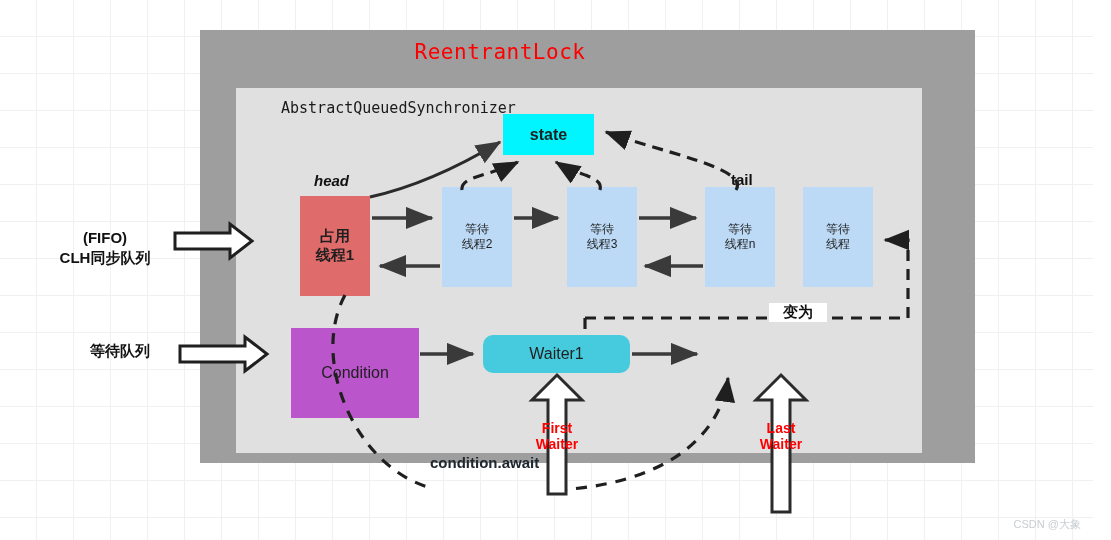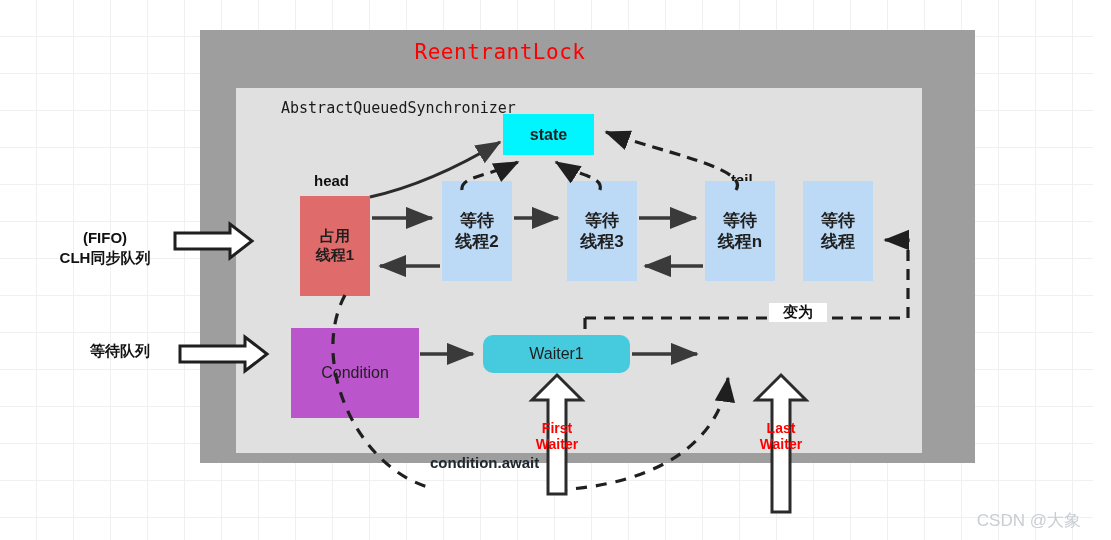--- a/index.html
+++ b/index.html
@@ -73,24 +73,23 @@
   }
   .node-head-thread {
     left: 300px; top: 196px;
     width: 70px; height: 100px;
     background: #e06b6b;
     font-size: 15px;
     font-weight: bold;
   }
   .node-thread {
     width: 70px; height: 100px;
-    top: 181px;
+    top: 187px;
     background: #bcd9f5;
-    font-size: 17px;
-    font-weight: bold;
+    font-size: 12px;
   }
   .node-t2 { left: 442px; }
   .node-t3 { left: 567px; }
   .node-tn { left: 705px; }
   .node-tx { left: 803px; }
 
   .node-condition {
     left: 291px; top: 328px;
     width: 128px; height: 90px;
     background: #bb55cc;
@@ -103,21 +102,21 @@
   }
   .node-w1 { left: 483px; width: 147px; border-radius: 10px; }
   .node-w2 { left: 707px; width: 150px; }
 
   .lbl {
     position: absolute;
     color: #111;
     font-weight: bold;
     font-size: 15px;
   }
-  .lbl-head { left: 314px; top: 172px; }
+  .lbl-head { left: 314px; top: 172px; font-style: italic; }
   .lbl-tail { left: 731px; top: 171px; }
 
   .lbl-left {
     position: absolute;
     color: #111;
     font-weight: bold;
     font-size: 15px;
     text-align: center;
     line-height: 1.3;
   }
@@ -149,21 +148,21 @@
     line-height: 1.15;
     width: 70px;
   }
   .lbl-first { left: 522px; top: 420px; }
   .lbl-last { left: 746px; top: 420px; }
 
   .watermark {
     position: absolute;
     right: 12px; bottom: 8px;
     color: #c9cdd2;
-    font-size: 17px;
+    font-size: 11px;
     margin-top: 37px;
   }
 
   svg.overlay {
     position: absolute;
     left: 0; top: 0;
     width: 1111px; height: 540px;
     pointer-events: none;
   }
 </style>

